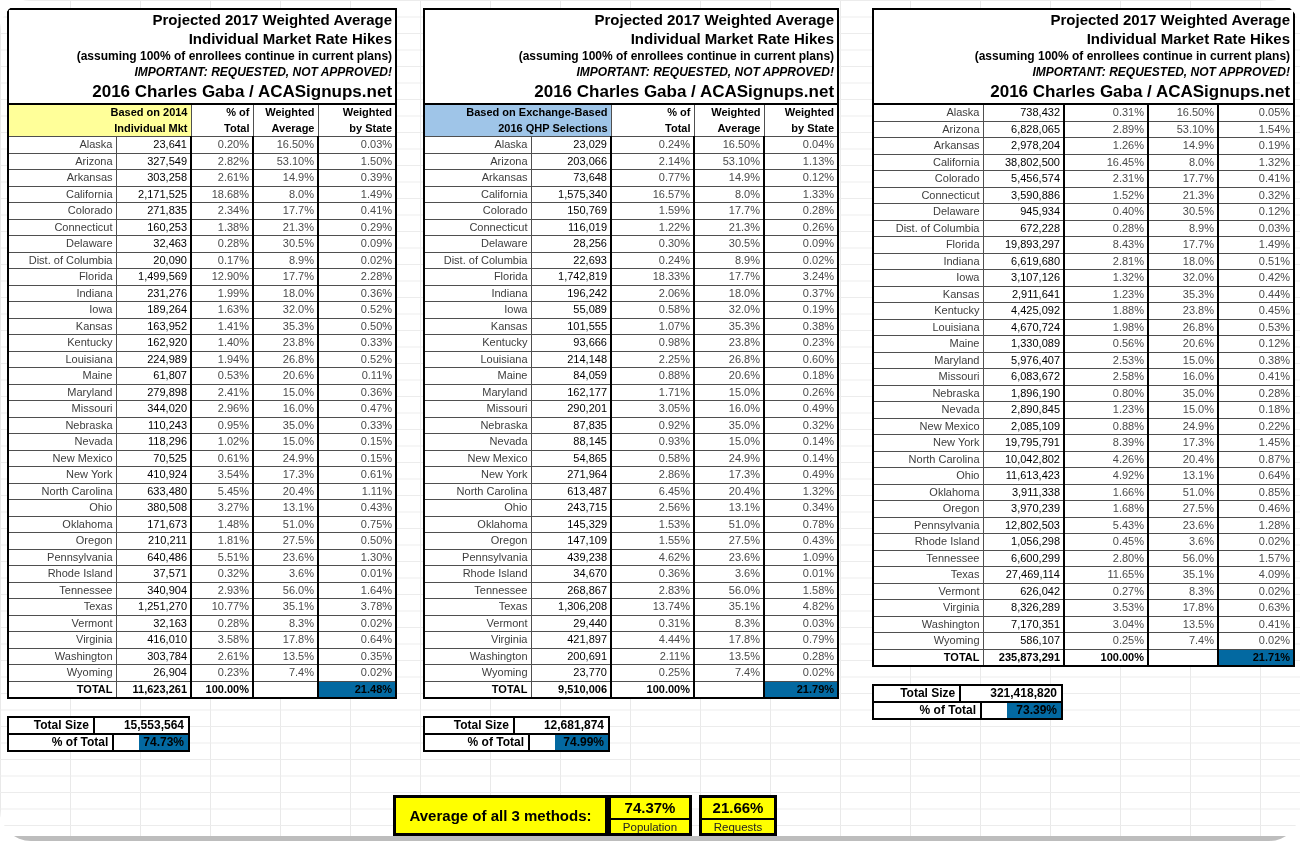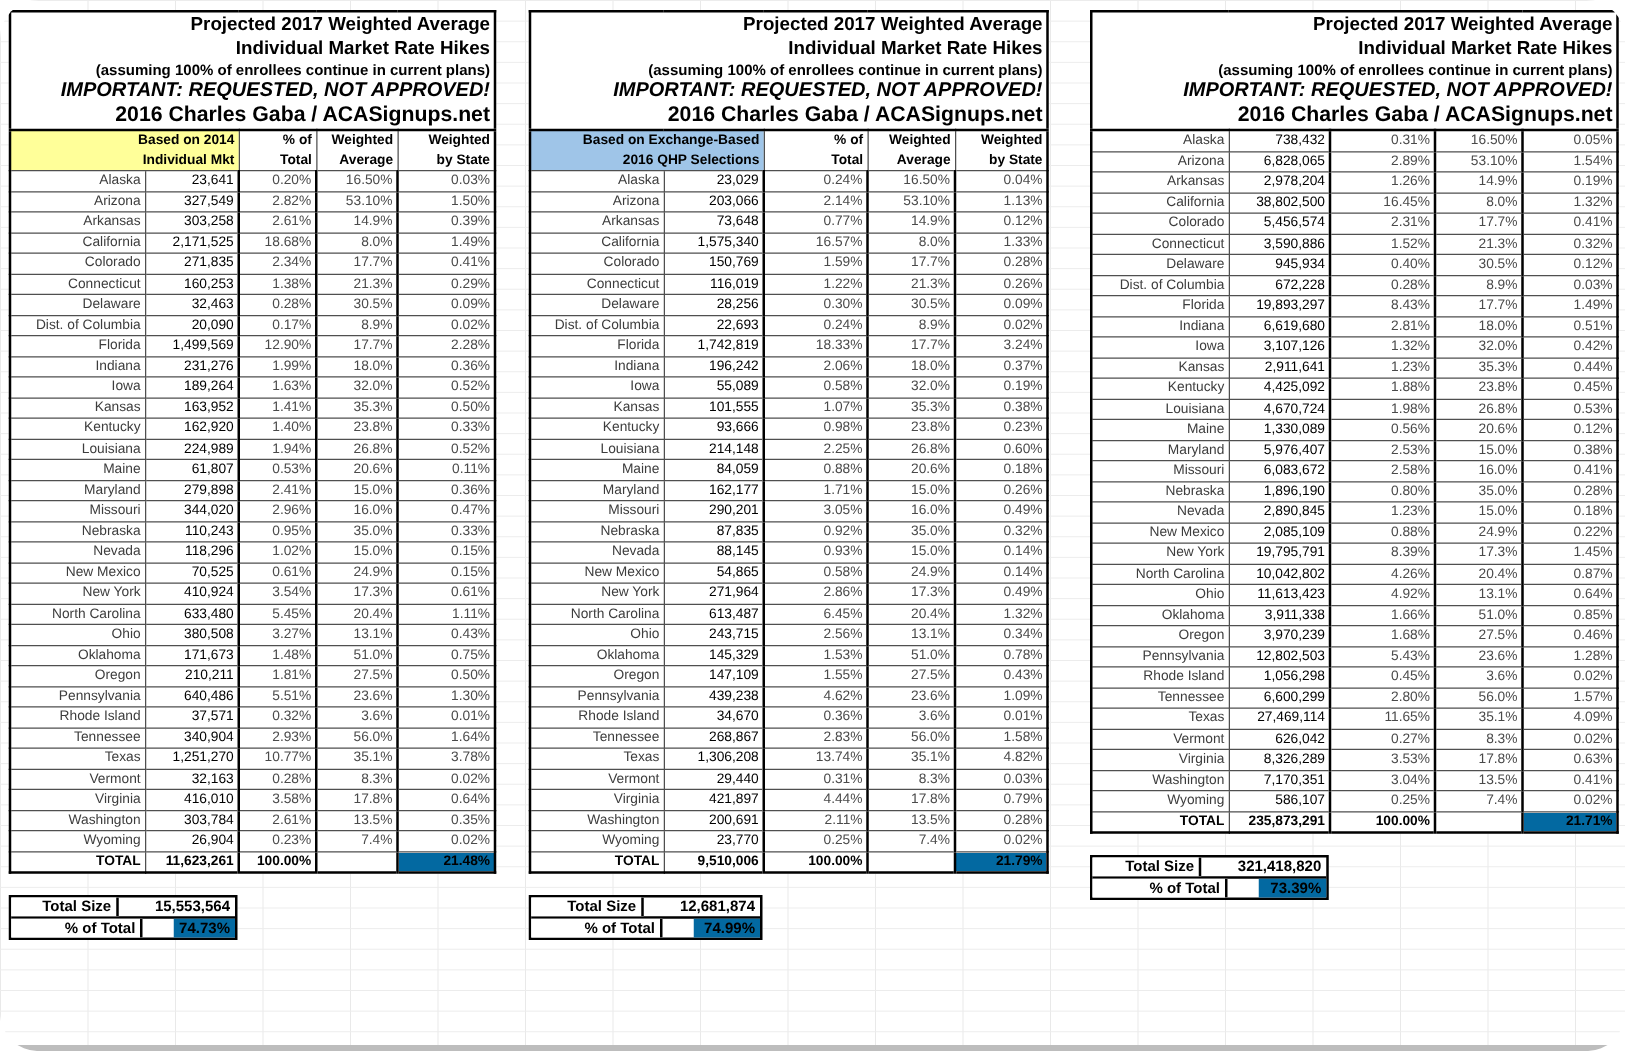--- a/index.html
+++ b/index.html
@@ -33,21 +33,21 @@
   td.cv{color:#000;}
   td.cp,td.cw,td.cb{color:#4a4a4a;border-left:2px solid #000 !important;}
   td.cv{border-left:1px solid #333;}
 
   .title-cell{
     border-bottom:2px solid #000 !important;height:102px;
     text-align:center;vertical-align:middle;padding:2px 0;background:#fff;color:#000;
   }
   .tl1{font-size:15px;font-weight:bold;line-height:19px;}
   .tl2{font-size:12px;font-weight:bold;line-height:16px;}
-  .tl3{font-size:16px;font-weight:bold;font-style:italic;line-height:17px;}
+  .tl3{font-size:12px;font-weight:bold;font-style:italic;line-height:17px;}
   .tl4{font-size:17px;font-weight:bold;line-height:22px;}
 
   .colhead-row td{
     border:2px solid #000;height:31px;padding:1px 0;
     font-size:12px;font-weight:bold;line-height:15px;text-align:center;color:#000;
   }
   .basis-cell{text-align:center;}
 
   .total-row td{
     border-top:2px solid #000;border-bottom:2px solid #000;
@@ -1038,15 +1038,26 @@
         <div class="mini-value">321,418,820</div>
       </div>
       <div class="mini-row">
         <div class="mini-label">% of Total</div>
         <div class="mini-value hl">73.39%</div>
       </div>
     </div>
   </div>
 </div>
 
+  <div id="avg-strip">
+    <div class="avg-main">Average of all 3 methods:</div>
+    <div class="avg-box pop">
+      <div class="v">74.37%</div>
+      <div class="s">Population</div>
+    </div>
+    <div class="avg-box req">
+      <div class="v">21.66%</div>
+      <div class="s">Requests</div>
+    </div>
+  </div>
 
   <div id="bottom-band"></div>
 </div>
 
 </body></html>

